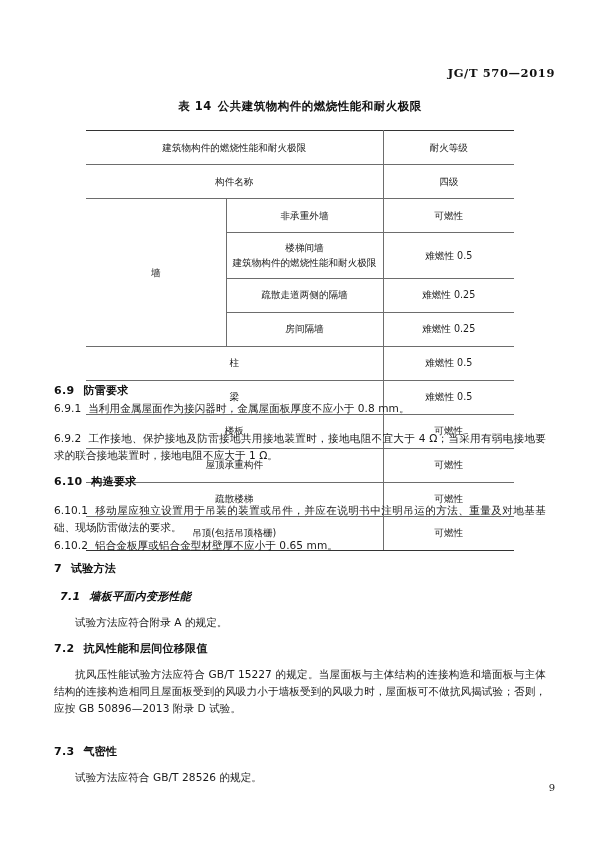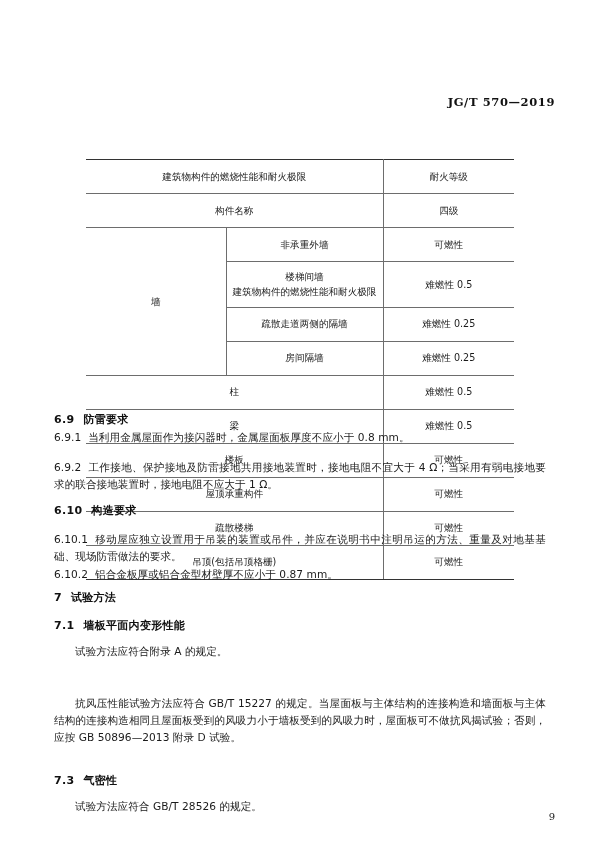--- a/index.html
+++ b/index.html
@@ -16,21 +16,20 @@
     overflow: hidden;
   }
 
   .page {
     position: absolute;
     left: 0; top: 0;
     width: 600px;
     height: 592px;
     box-sizing: border-box;
     padding: 0 45px;
-    margin-top: 29px;
   }
 
   
   .doc-header {
     position: absolute;
     right: 45px;
     top: 66px;
     font-family: "DejaVu Serif", "Liberation Serif", serif;
     font-weight: bold;
     font-size: 11.5px;
@@ -116,20 +115,23 @@
     color: #222;
   }
 </style>
 </head>
 <body>
 
 <div class="page">
 
   <div class="doc-header">JG/T 570—2019</div>
 
+  <div class="table-caption">
+    <span class="cap-num">表 14</span><span>公共建筑物构件的燃烧性能和耐火极限</span>
+  </div>
 
   <table class="fire-table">
     <colgroup>
       <col class="col-a">
         <col class="col-b">
         <col class="col-c">
     </colgroup>
     <tbody>
       <tr class="top-rule">
         <td colspan="2" class="no-l">建筑物构件的燃烧性能和耐火极限</td>
@@ -202,32 +204,35 @@
 
   <div class="sec-h" style="left:54px; top:474px;">
     <span class="num">6.10</span><span>构造要求</span>
   </div>
 
   <div class="para" style="top:502px;">
     <span class="num">6.10.1</span><span>移动屋应独立设置用于吊装的装置或吊件，并应在说明书中注明吊运的方法、重量及对地基基础、现场防雷做法的要求。</span>
   </div>
 
   <div class="para" style="top:537px;">
-    <span class="num">6.10.2</span><span>铝合金板厚或铝合金型材壁厚不应小于 0.87 mm。</span>
+    <span class="num">6.10.2</span><span>铝合金板厚或铝合金型材壁厚不应小于 0.65 mm。</span>
   </div>
 
   <div class="sec-h" style="left:54px; top:561px;">
     <span class="num">7</span><span>试验方法</span>
   </div>
 
-  <div class="sec-h" style="left:54px; top:589px;">
+  <div class="sec-h" style="left:60px; top:589px;font-style:italic;">
     <span class="num">7.1</span><span>墙板平面内变形性能</span>
   </div>
   <div class="para indent" style="top:614px;">试验方法应符合附录 A 的规定。</div>
 
+  <div class="sec-h" style="left:54px; top:641px;">
+    <span class="num">7.2</span><span>抗风性能和层间位移限值</span>
+  </div>
   <div class="para indent" style="top:666px;">抗风压性能试验方法应符合 GB/T 15227 的规定。当屋面板与主体结构的连接构造和墙面板与主体结构的连接构造相同且屋面板受到的风吸力小于墙板受到的风吸力时，屋面板可不做抗风揭试验；否则，应按 GB 50896—2013 附录 D 试验。</div>
 
   <div class="sec-h" style="left:54px; top:744px;">
     <span class="num">7.3</span><span>气密性</span>
   </div>
   <div class="para indent" style="top:769px;">试验方法应符合 GB/T 28526 的规定。</div>
 
   <div class="page-num">9</div>
 
 </div>

